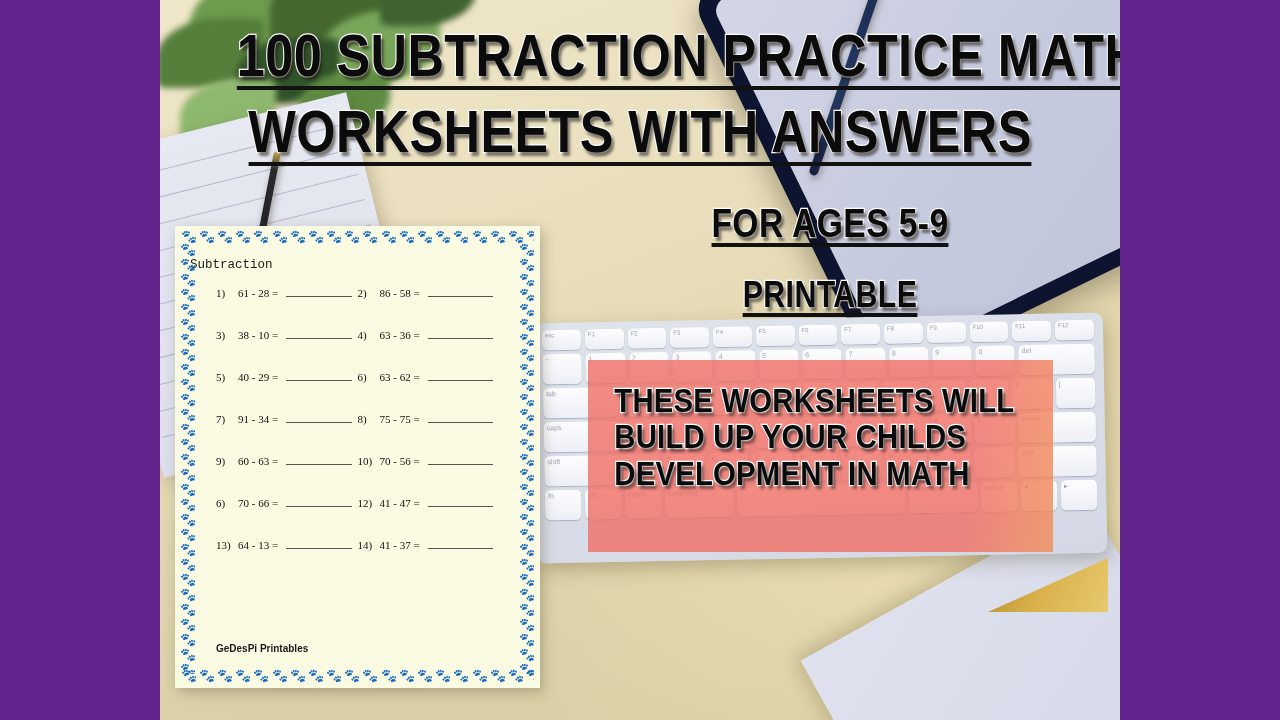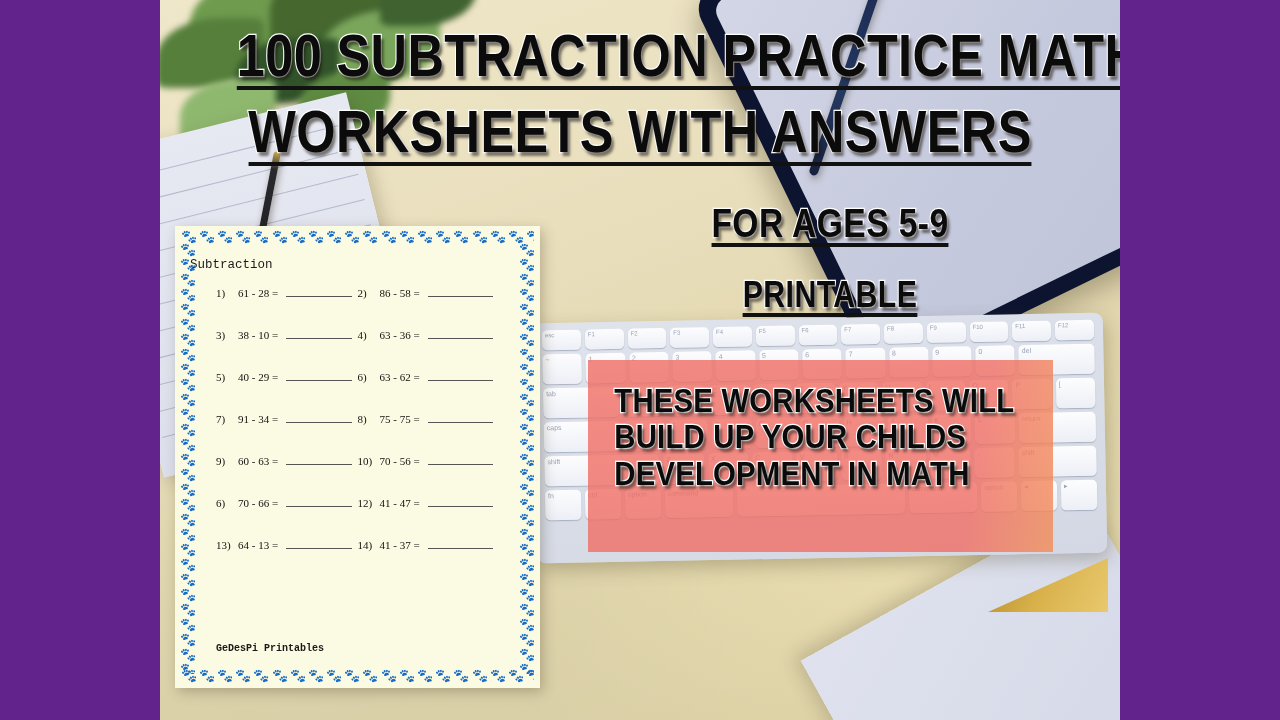--- a/index.html
+++ b/index.html
@@ -153,21 +153,21 @@
   }
   #problems { margin:14px 26px 0 26px; }
   .prow { display:flex; margin-bottom:29px; }
   .prob { width:50%; display:flex; align-items:baseline;
           font-family:"Liberation Serif", serif; font-size:11px; color:#111; }
   .prob .num { min-width:22px; }
   .prob .expr { white-space:nowrap; }
   .prob .blank { flex:1; border-bottom:1px solid #555; margin:0 6px 0 8px; height:11px; max-width:74px; }
   #ws-credit {
     position:absolute; left:41px; bottom:34px;
-    font-family:Liberation Mono, monospace; font-weight:bold;
+    font-family:Liberation Sans, sans-serif; font-weight:bold;
     font-size:10px; color:#1a1a1a;
   }
 
   
   #gold {
     position:absolute; right:172px; bottom:108px; width:120px; height:54px;
     background:linear-gradient(115deg,#b58d2a 0%,#d8b04a 45%,#e8c96e 100%);
     clip-path:polygon(0 100%, 100% 0, 100% 100%);
     z-index:25;
   }

